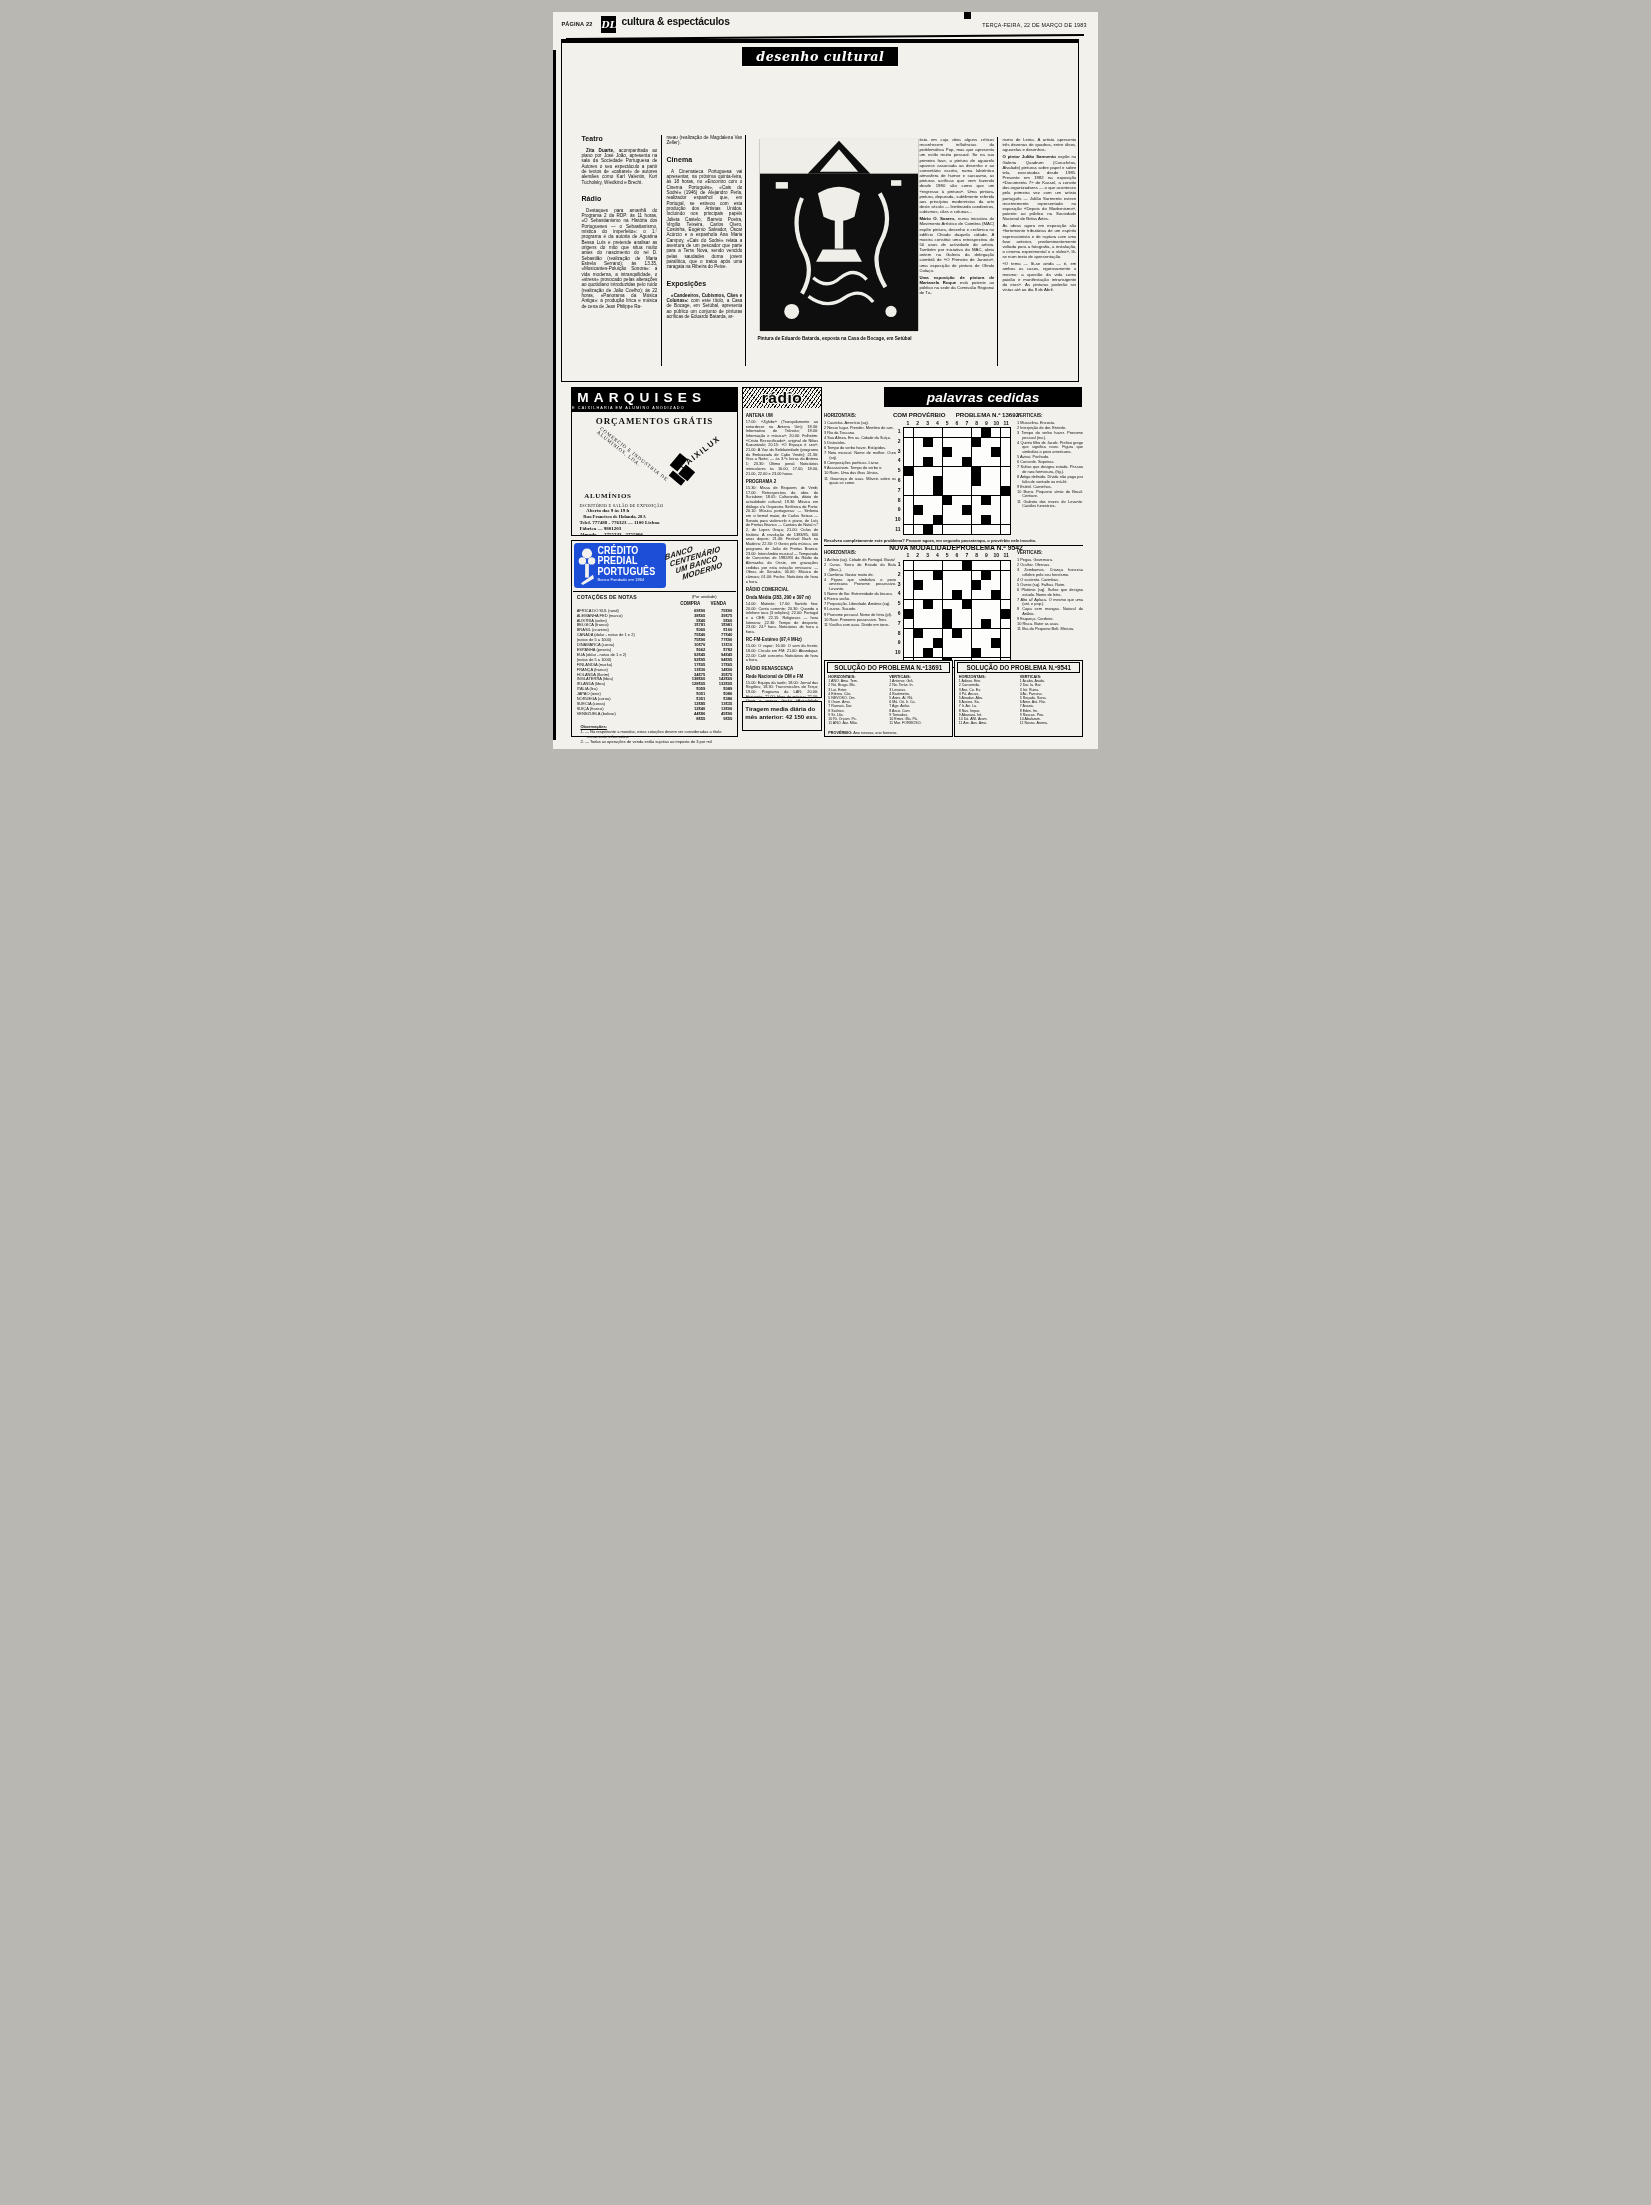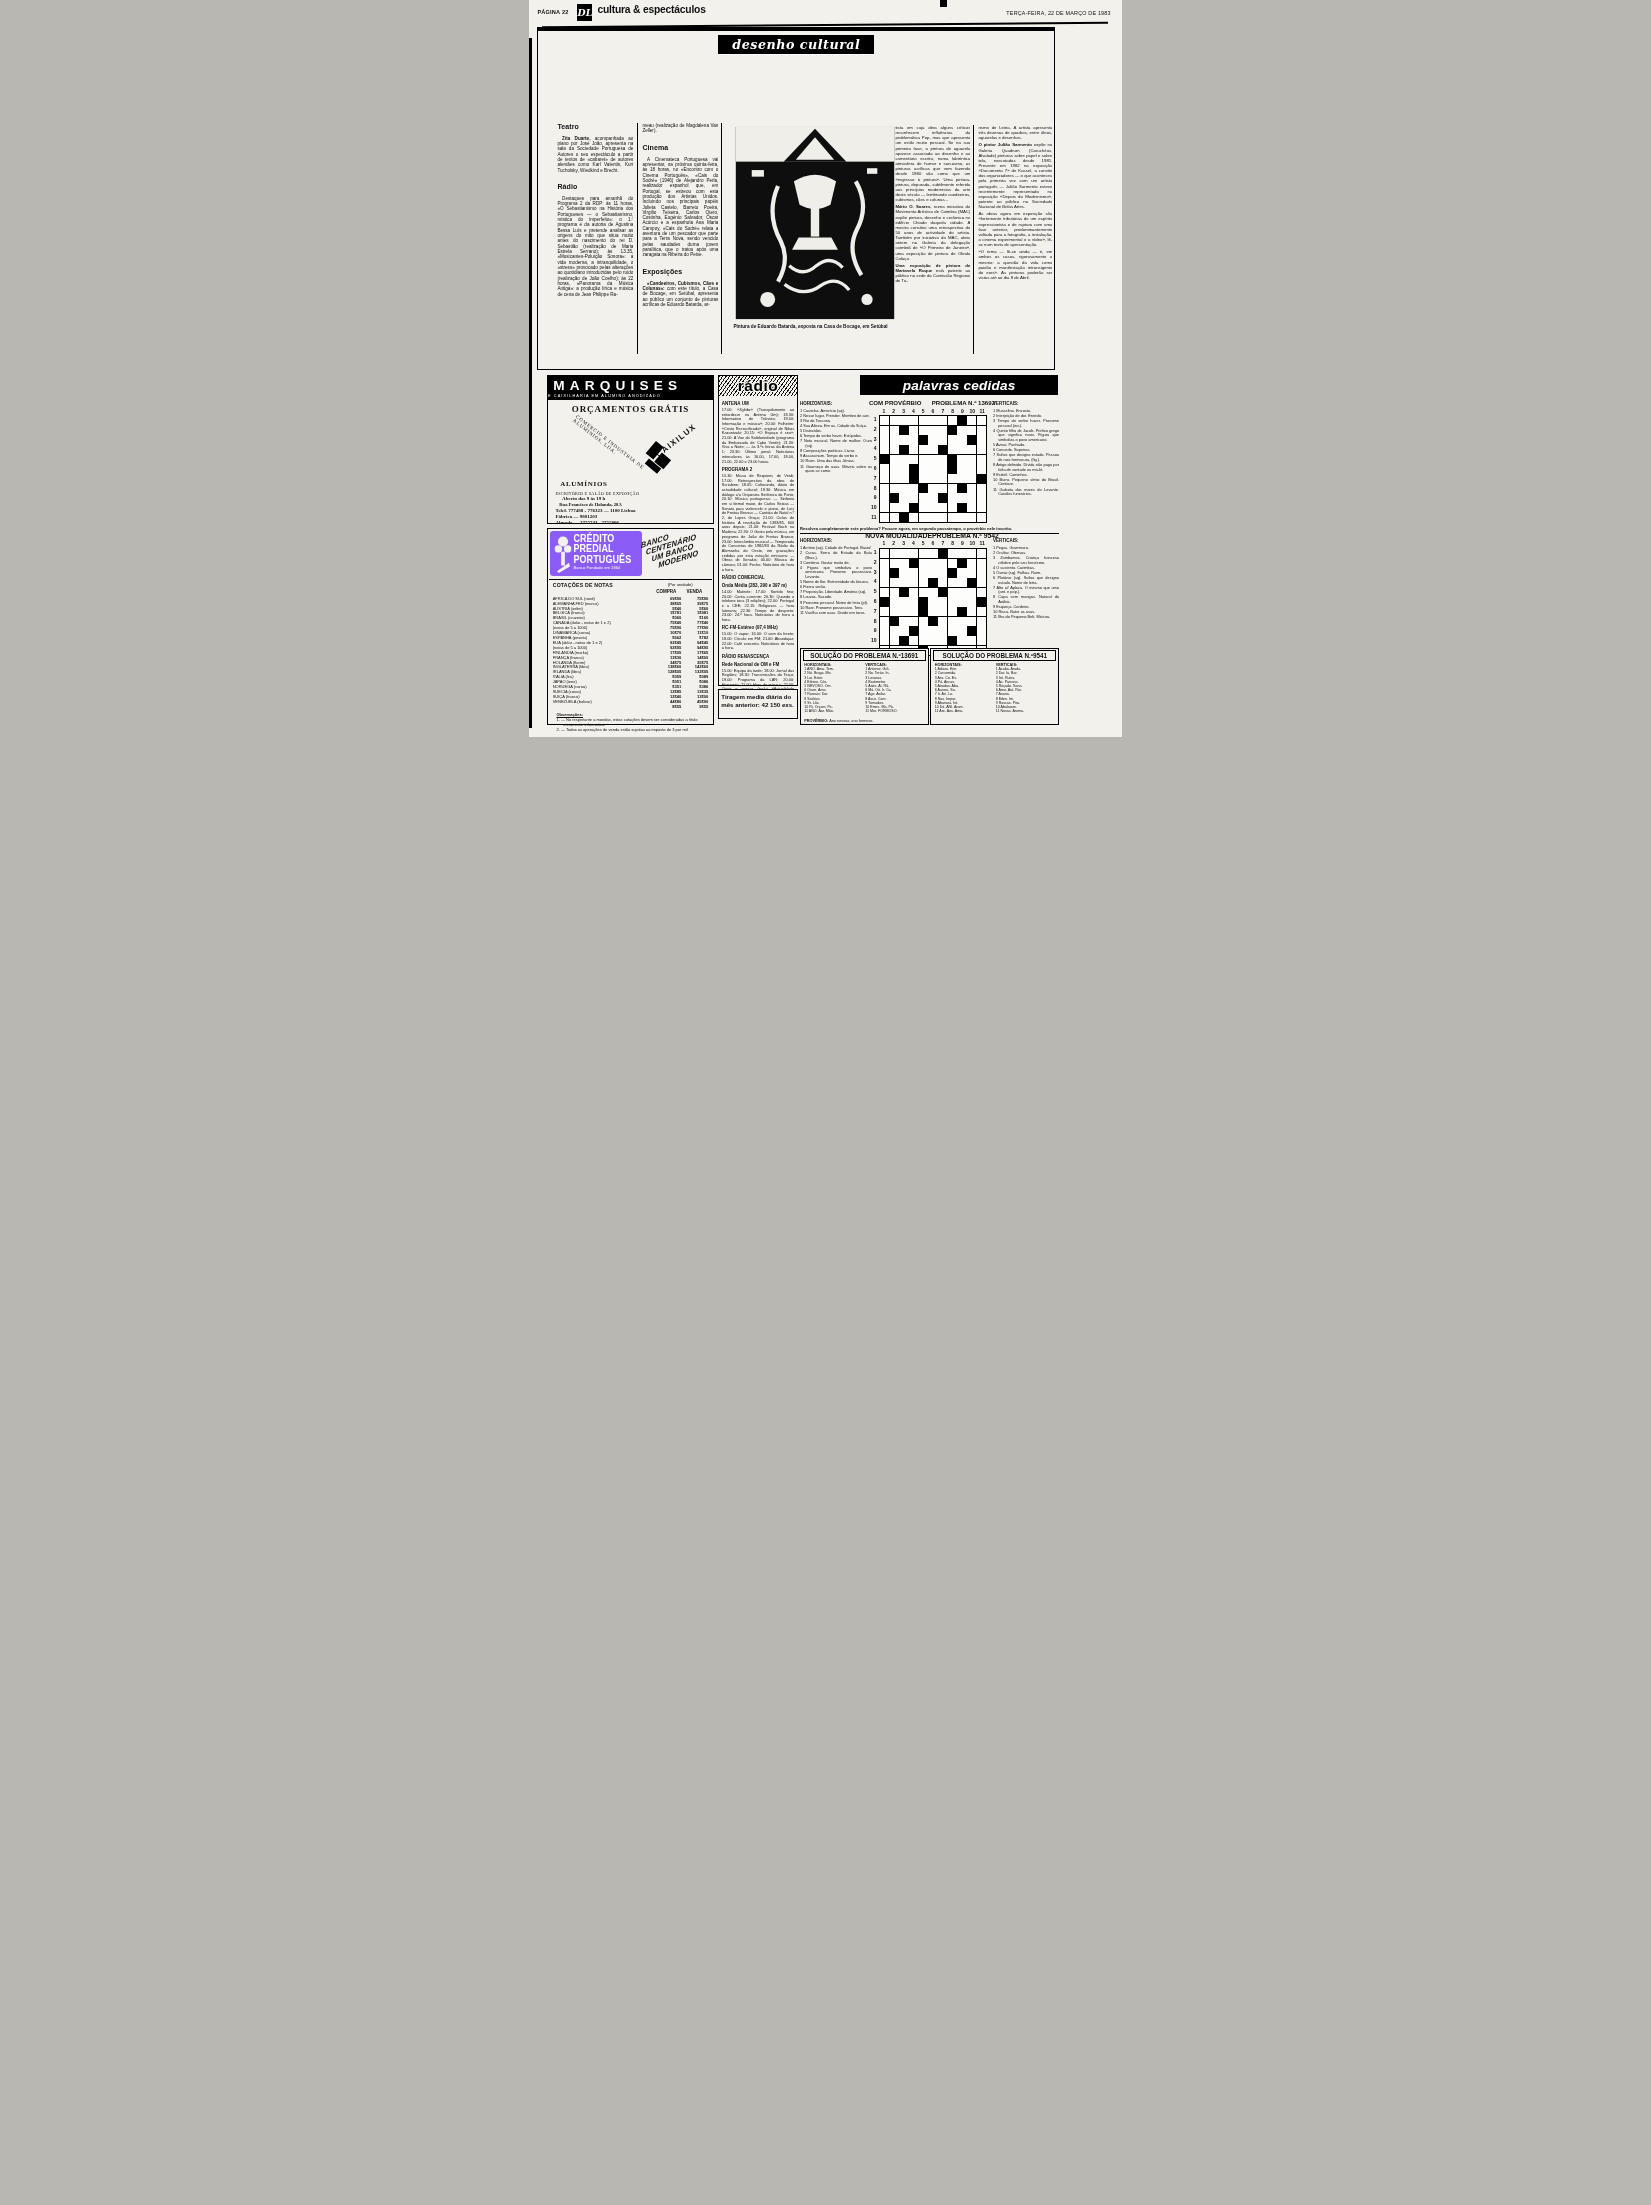--- a/index.html
+++ b/index.html
@@ -1,18 +1,18 @@
 <!DOCTYPE html>
 <html style="font-size:7.5px"><head>
 <meta charset="utf-8">
 <style>
   html,body{margin:0;padding:0;background:#b9b7b2;}
   *{box-sizing:border-box;}
-  .page{position:relative;width:593px;height:737px;background:#f2f1ec;color:#111;
-        font-family:"Liberation Sans",sans-serif;margin:0 auto;overflow:hidden;}
+  .page{position:relative;width:545px;height:737px;background:#f2f1ec;color:#111;
+        font-family:"Liberation Sans",sans-serif;margin:12px auto;overflow:hidden;}
   .scan-strip{position:absolute;left:0;top:38px;width:3.3px;height:690px;background:#000;}
   .blot{position:absolute;left:411px;top:0;width:6.6px;height:6.6px;background:#000;}
 
   
   .masthead{position:absolute;left:8.4px;top:2.8px;right:9.4px;height:19px;}
   .m-page{position:absolute;left:0;top:6.6px;font-size:5.6px;font-weight:700;letter-spacing:0.2px;}
   .m-logo{position:absolute;left:40px;top:0.9px;width:15px;height:17px;background:#000;color:#fff;
           display:flex;align-items:center;justify-content:center;
           font:italic 700 9.4px "DejaVu Serif",serif;}
   .m-title{position:absolute;left:60px;top:0.9px;font-size:10.3px;font-weight:800;letter-spacing:-0.2px;}
@@ -61,21 +61,21 @@
               letter-spacing:0.7px;margin:0 0 2.8px 12.2px;}
   .marq-lines{margin-left:7.5px;font-family:"Liberation Serif",serif;}
   .marq-lines div{margin-bottom:0.9px;}
   .l-esc{font-size:4.2px;letter-spacing:0.3px;}
   .l-ab{font-size:5px;font-weight:700;margin-left:6.6px;}
   .l-rua{font-size:4.6px;font-weight:700;margin-left:3.8px;}
   .l-tel{font-size:5px;font-weight:700;}
 
   .cred{left:18px;top:528px;width:167px;height:197px;}
   .cred-ad{position:relative;height:47px;margin:1.9px 1.9px 0;}
-  .cred-logo{position:absolute;left:0;top:0;width:92px;height:45px;background:#8b5cf6;
+  .cred-logo{position:absolute;left:0;top:0;width:92px;height:45px;background:#1d4ed8;
              color:#fff;border-radius:3.3px;padding:3.3px 2.8px 0 23.5px;}
   .cred-tree{position:absolute;left:3.8px;top:3.8px;}
   .cred-title{font-size:9px;font-weight:700;line-height:.98;transform:scaleY(1.15);
               transform-origin:top left;letter-spacing:0.1px;}
   .cred-sub{font-size:4px;margin-top:4.7px;letter-spacing:0.1px;}
   .cred-diag{position:absolute;right:0.9px;top:0.9px;width:70px;transform:rotate(-17deg) skewX(-14deg);
              font-weight:800;font-style:italic;font-size:7.7px;line-height:1.02;letter-spacing:0.2px;}
   .cred-diag div:nth-child(2){margin-left:4.7px;}
   .cred-diag div:nth-child(3){margin-left:10.3px;}
   .cred-diag div:nth-child(4){margin-left:17px;}

